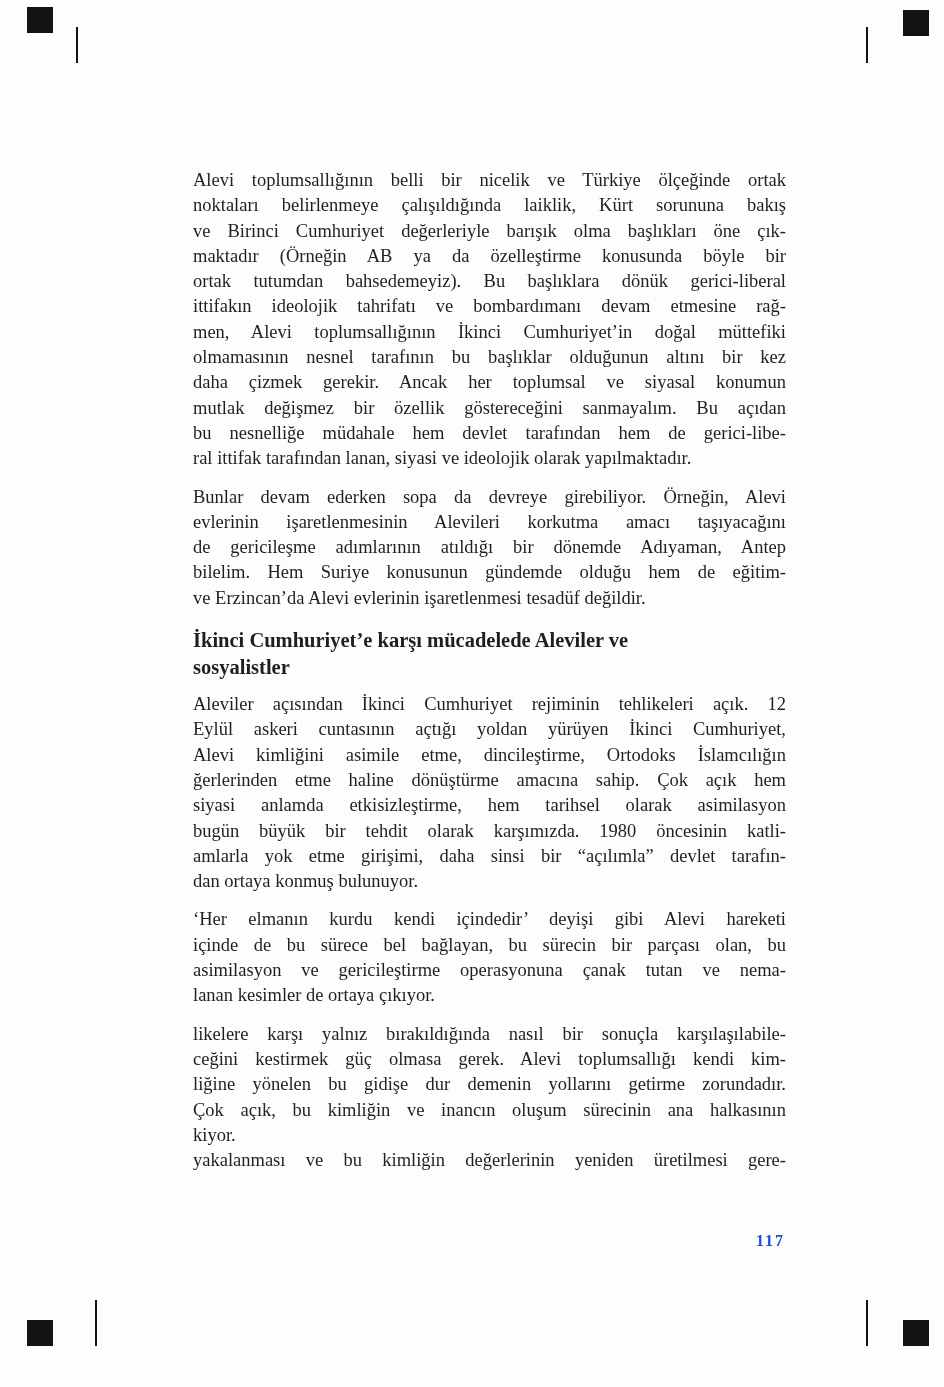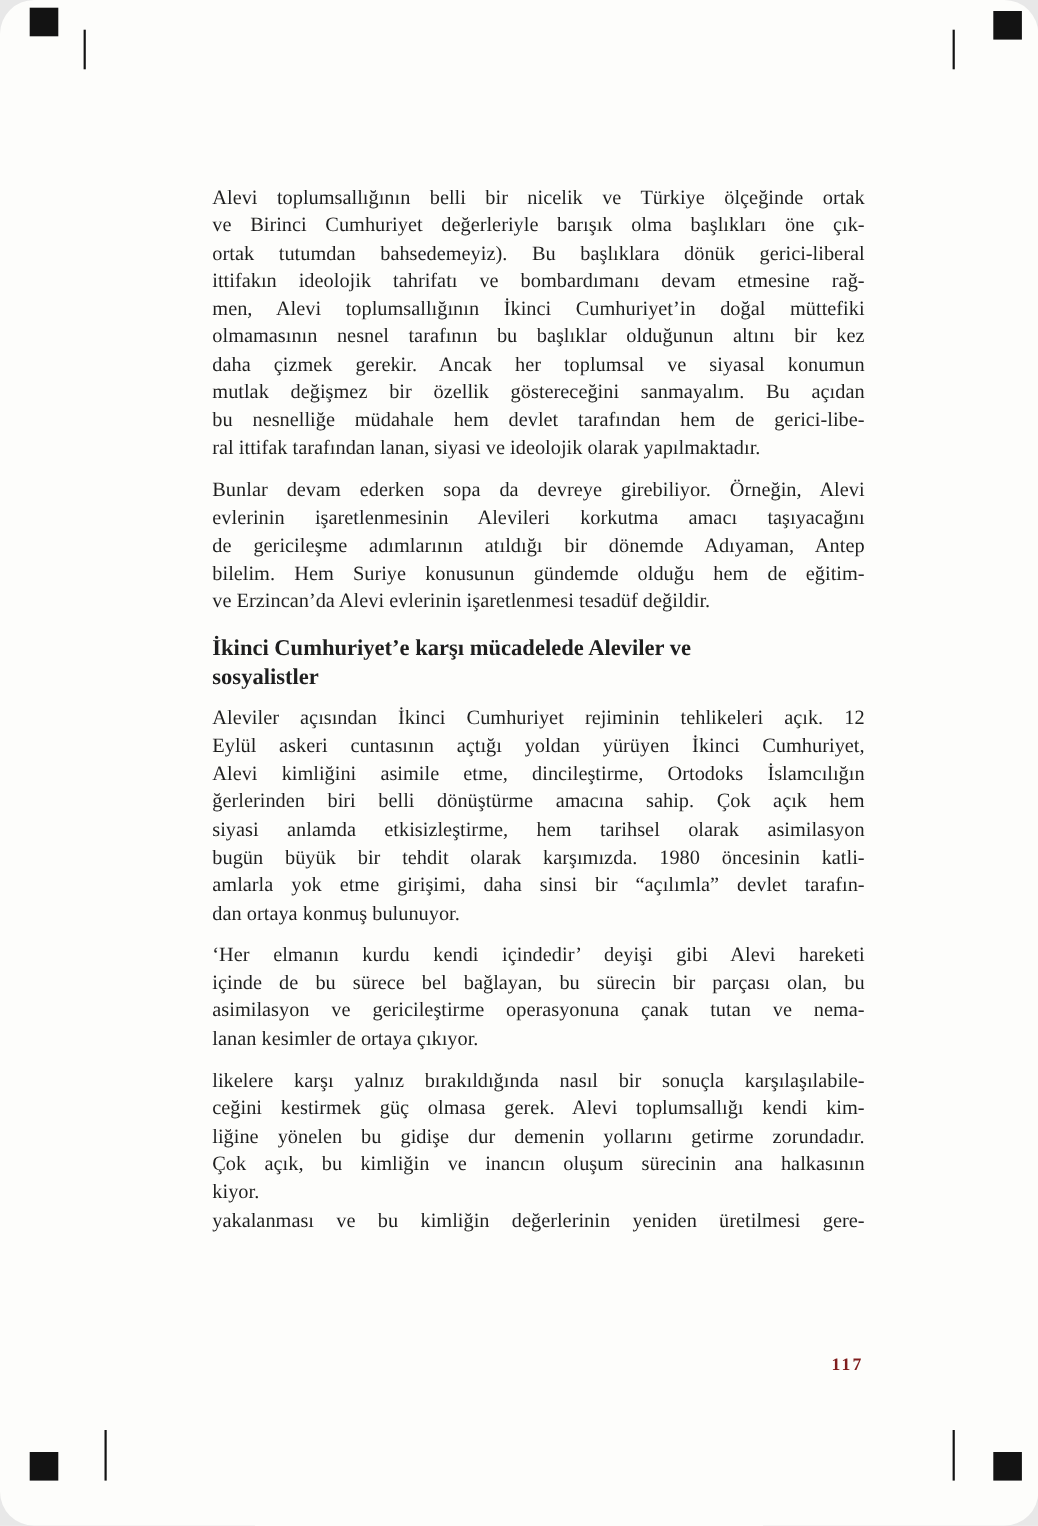--- a/index.html
+++ b/index.html
@@ -9,21 +9,20 @@
   }
   .page {
     position: relative;
     width: 944px;
     height: 1387px;
     margin: 0 auto;
     background: #fdfdfb;
     overflow: hidden;
     font-family: "Liberation Serif", "DejaVu Serif", serif;
     color: #1f1f1f;
-    border-radius: 31px;
   }
 
   
   .mark-square {
     position: absolute;
     width: 26px;
     height: 26px;
     background: #131313;
   }
   .mark-sq-tl { left: 27px;  top: 7px; }
@@ -73,21 +72,21 @@
     text-align-last: left;
   }
 
   .page-number {
     position: absolute;
     top: 1232px;
     right: 159px;
     font-size: 16px;
     font-weight: bold;
     letter-spacing: 2px;
-    color: #7f1d1d;
+    color: #1d4ed8;
     text-align: right;
   }
 </style>
 </head>
 <body>
 
 <div class="page">
 
   <div class="mark-square mark-sq-tl"></div>
   <div class="mark-square mark-sq-tr"></div>
@@ -95,21 +94,23 @@
   <div class="mark-square mark-sq-br"></div>
 
   <div class="mark-tick-v mark-tick-tl"></div>
   <div class="mark-tick-v mark-tick-tr"></div>
   <div class="mark-tick-v mark-tick-bl"></div>
   <div class="mark-tick-v mark-tick-br"></div>
 
   <div class="text-block">
       <div class="paragraph">
         <div class="line">Alevi toplumsallığının belli bir nicelik ve Türkiye ölçeğinde ortak</div>
+        <div class="line">noktaları belirlenmeye çalışıldığında laiklik, Kürt sorununa bakış</div>
         <div class="line">ve Birinci Cumhuriyet değerleriyle barışık olma başlıkları öne çık-</div>
+        <div class="line">maktadır (Örneğin AB ya da özelleştirme konusunda böyle bir</div>
         <div class="line">ortak tutumdan bahsedemeyiz). Bu başlıklara dönük gerici-liberal</div>
         <div class="line">ittifakın ideolojik tahrifatı ve bombardımanı devam etmesine rağ-</div>
         <div class="line">men, Alevi toplumsallığının İkinci Cumhuriyet’in doğal müttefiki</div>
         <div class="line">olmamasının nesnel tarafının bu başlıklar olduğunun altını bir kez</div>
         <div class="line">daha çizmek gerekir. Ancak her toplumsal ve siyasal konumun</div>
         <div class="line">mutlak değişmez bir özellik göstereceğini sanmayalım. Bu açıdan</div>
         <div class="line">bu nesnelliğe müdahale hem devlet tarafından hem de gerici-libe-</div>
         <div class="line last-line">ral ittifak tarafından lanan, siyasi ve ideolojik olarak yapılmaktadır.</div>
       </div>
       <div class="paragraph">
@@ -120,21 +121,21 @@
         <div class="line last-line">ve Erzincan’da Alevi evlerinin işaretlenmesi tesadüf değildir.</div>
       </div>
       <div class="heading">
         <div class="line">İkinci Cumhuriyet’e karşı mücadelede Aleviler ve</div>
         <div class="line last-line">sosyalistler</div>
       </div>
       <div class="paragraph">
         <div class="line">Aleviler açısından İkinci Cumhuriyet rejiminin tehlikeleri açık. 12</div>
         <div class="line">Eylül askeri cuntasının açtığı yoldan yürüyen İkinci Cumhuriyet,</div>
         <div class="line">Alevi kimliğini asimile etme, dincileştirme, Ortodoks İslamcılığın</div>
-        <div class="line">ğerlerinden biri belli dönüştürme amacına sahip. Çok açık hem</div>
+        <div class="line">ğerlerinden etme haline dönüştürme amacına sahip. Çok açık hem</div>
         <div class="line">siyasi anlamda etkisizleştirme, hem tarihsel olarak asimilasyon</div>
         <div class="line">bugün büyük bir tehdit olarak karşımızda. 1980 öncesinin katli-</div>
         <div class="line">amlarla yok etme girişimi, daha sinsi bir “açılımla” devlet tarafın-</div>
         <div class="line last-line">dan ortaya konmuş bulunuyor.</div>
       </div>
       <div class="paragraph">
         <div class="line">‘Her elmanın kurdu kendi içindedir’ deyişi gibi Alevi hareketi</div>
         <div class="line">içinde de bu sürece bel bağlayan, bu sürecin bir parçası olan, bu</div>
         <div class="line">asimilasyon ve gericileştirme operasyonuna çanak tutan ve nema-</div>
         <div class="line last-line">lanan kesimler de ortaya çıkıyor.</div>

